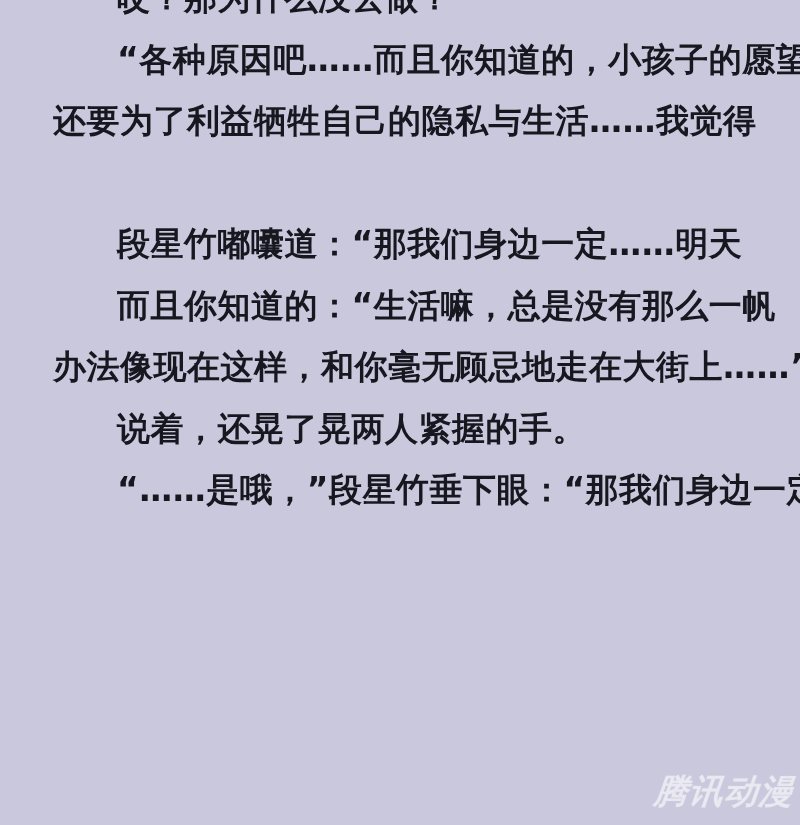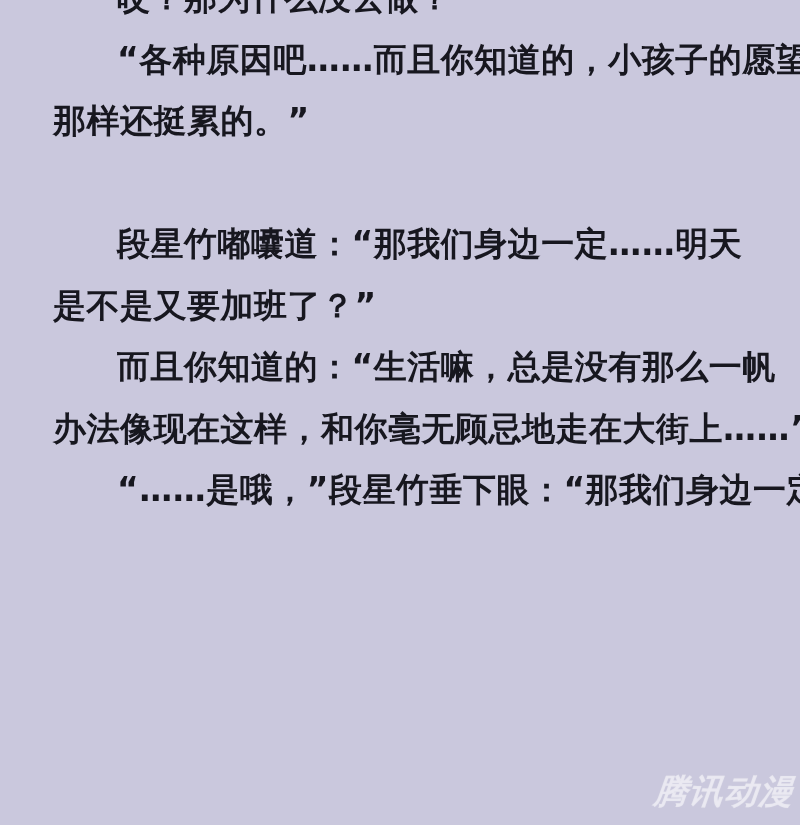--- a/index.html
+++ b/index.html
@@ -54,22 +54,22 @@
     pointer-events: none;
   }
 </style>
 </head>
 <body>
 
 <div class="page">
   <div class="text-flow" id="lines-container">
       <div class="line indent">哎？那为什么没去做？</div>
       <div class="line indent">“各种原因吧……而且你知道的，小孩子的愿望</div>
-      <div class="line">那样还挺累的。”</div>
+      <div class="line">还要为了利益牺牲自己的隐私与生活……我觉得</div>
       <div class="line"></div>
       <div class="line indent">段星竹嘟囔道：“那我们身边一定……明天</div>
-      <div class="line">是不是又要加班了？”</div>
       <div class="line indent">而且你知道的：“生活嘛，总是没有那么一帆</div>
       <div class="line">办法像现在这样，和你毫无顾忌地走在大街上……”</div>
+      <div class="line indent">说着，还晃了晃两人紧握的手。</div>
       <div class="line indent">“……是哦，”段星竹垂下眼：“那我们身边一定</div>
     </div>
   <div class="watermark">腾讯动漫</div>
 </div>
 
 </body></html>

